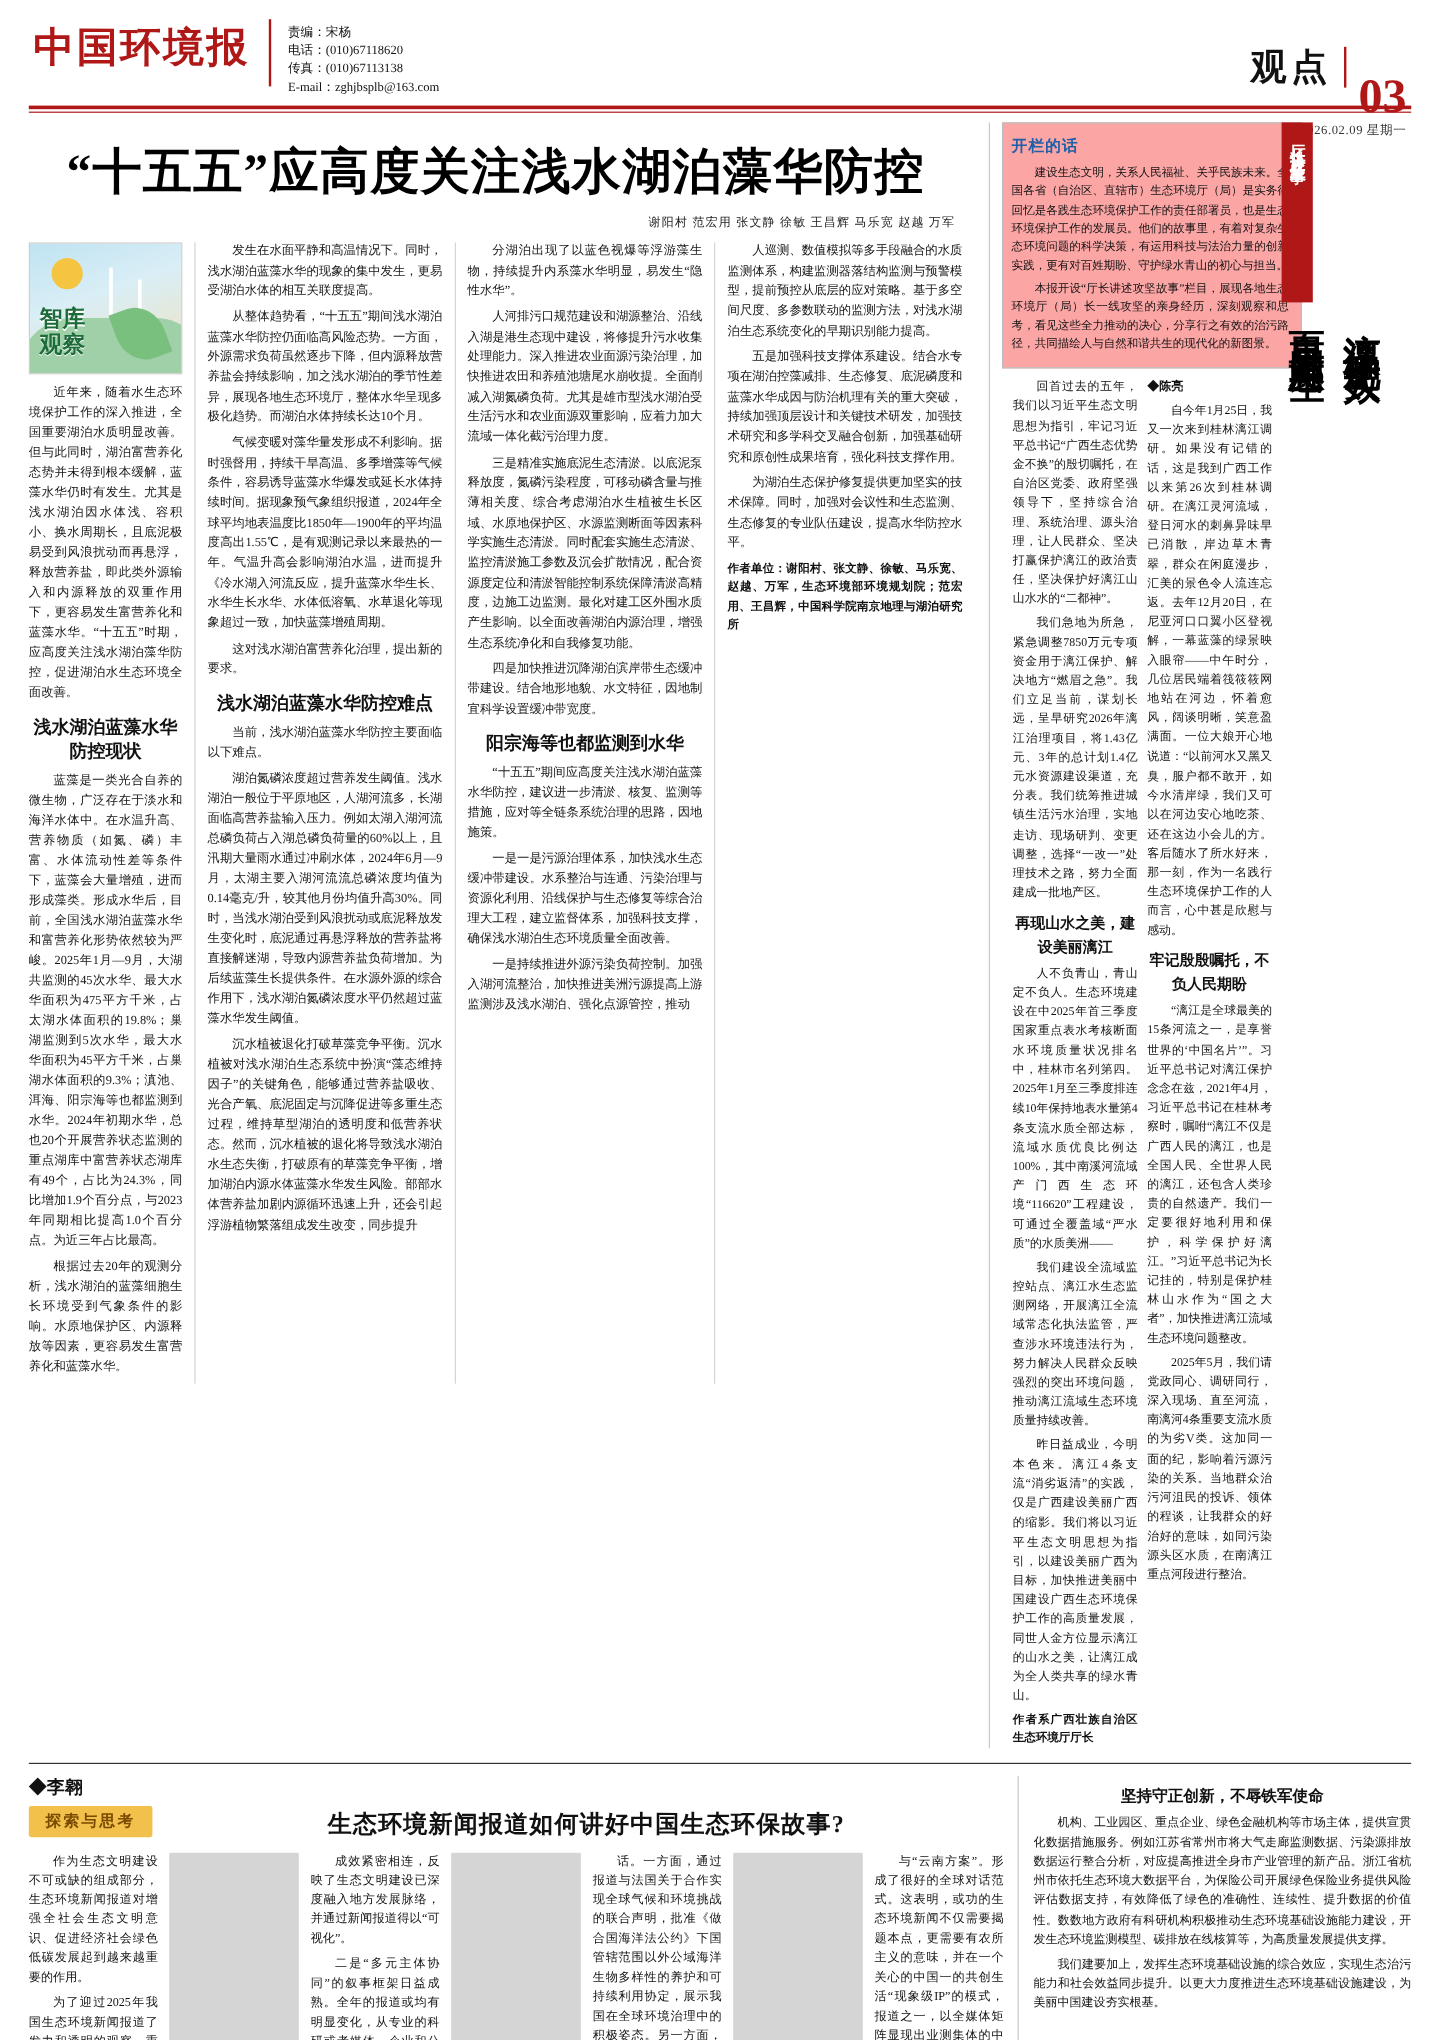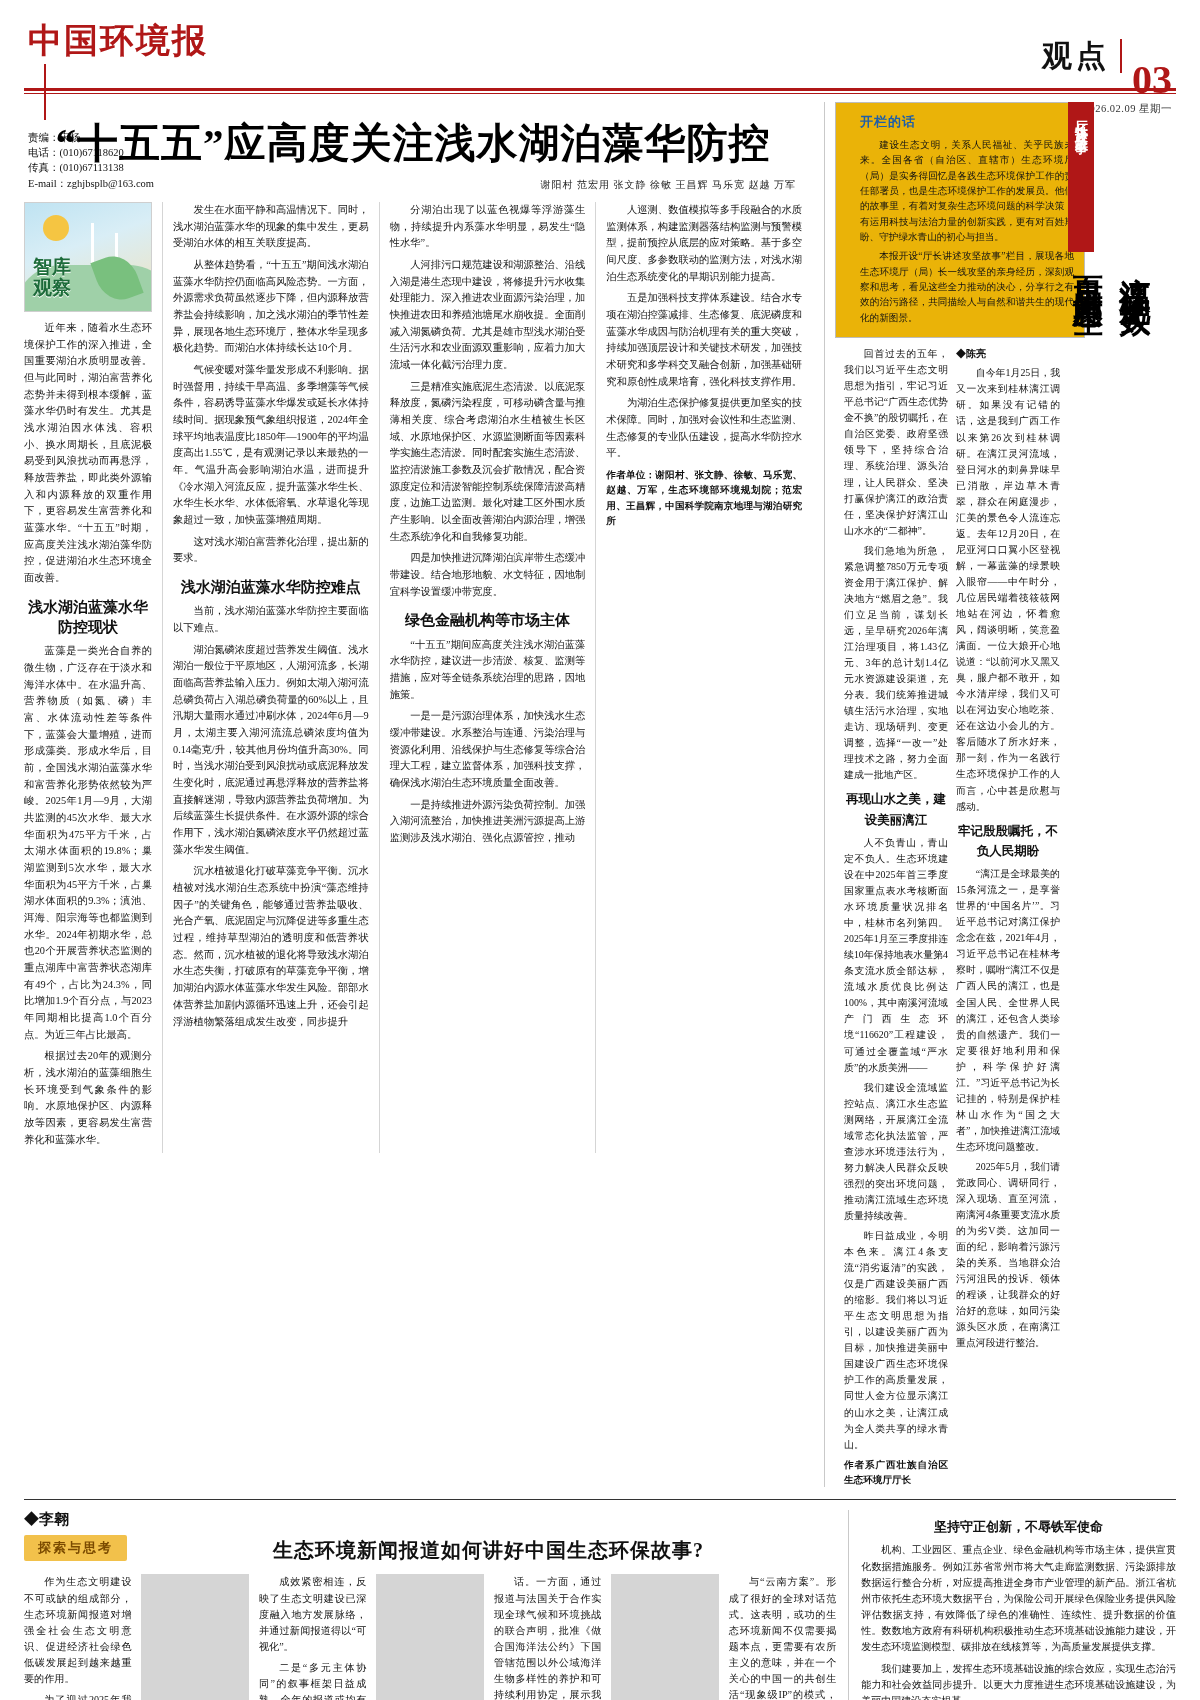--- a/index.html
+++ b/index.html
@@ -9,21 +9,21 @@
     background:#ffffff;
     font-family:"Liberation Serif", serif;
     color:#111;
     position:relative;
     overflow:hidden;
   }
   .page { position:relative; width:1200px; height:1700px; padding:0; }
 
   
   .masthead { position:relative; height:86px; padding:10px 28px 0 28px; display:flex; align-items:flex-start; }
-  .mast-left { display:flex; align-items:flex-start;flex-direction:column; }
+  .mast-left { display:flex; align-items:flex-start; }
   .paper-title {
     font-family:"Liberation Serif", serif;
     font-size:34px; font-weight:700; color:#b01717;
     letter-spacing:2px; line-height:1; white-space:nowrap;
     padding-top:14px;
   }
   .mast-divider { width:2px; background:#b01717; height:56px; margin:6px 14px 0 16px; }
   .mast-meta { font-size:10.5px; line-height:1.45; color:#111; padding-top:10px; white-space:nowrap; }
   .mast-right { margin-left:auto; text-align:right; padding-top:4px; }
   .section-row { display:flex; align-items:center; justify-content:flex-end; gap:10px; }
@@ -73,22 +73,22 @@
   .col-text { font-size:10.3px; line-height:1.62; text-align:justify; color:#141414; }
   .col-text p { margin:0 0 5px 0; text-indent:2em; }
   .sep-v { width:1px; background:#d5d5d5; }
 
   .leftcol-top { display:flex; gap:10px; }
   .leftcol-top .c1 { width:128px; }
   .leftcol-top .cN { flex:1; }
 
   
   .kaolan-box {
-    width:250px; border:1px solid #bdbdbd; background:#eab308;
-    padding:10px 10px 8px 24px; margin-right:10px;
+    width:250px; border:1px solid #bdbdbd; background:#fca5a5;
+    padding:10px 10px 8px 7px; margin-right:10px;
   }
   .kaolan-title { font-size:13px; font-weight:700; color:#1f5fa8; margin-bottom:6px; letter-spacing:1px; }
   .kaolan-text { font-size:9.6px; line-height:1.6; text-align:justify; }
   .kaolan-text p { margin:0 0 4px 0; text-indent:2em; }
 
   
   .vert-zone { display:flex; flex-direction:row-reverse; align-items:flex-start; gap:6px; }
   .vtab {
     writing-mode:vertical-rl; text-orientation:upright;
     background:#b01717; color:#fff; font-size:13px; font-weight:700;
@@ -206,21 +206,21 @@
 
           <div class="sep-v"></div>
 
           <div class="cN">
             <div class="col-text">
               <p>分湖泊出现了以蓝色视爆等浮游藻生物，持续提升内系藻水华明显，易发生“隐性水华”。</p>
               <p>人河排污口规范建设和湖源整治、沿线入湖是港生态现中建设，将修提升污水收集处理能力。深入推进农业面源污染治理，加快推进农田和养殖池塘尾水崩收提。全面削减入湖氮磷负荷。尤其是雄市型浅水湖泊受生活污水和农业面源双重影响，应着力加大流域一体化截污治理力度。</p>
               <p>三是精准实施底泥生态清淤。以底泥泵释放度，氮磷污染程度，可移动磷含量与推薄相关度、综合考虑湖泊水生植被生长区域、水原地保护区、水源监测断面等因素科学实施生态清淤。同时配套实施生态清淤、监控清淤施工参数及沉会扩散情况，配合资源度定位和清淤智能控制系统保障清淤高精度，边施工边监测。最化对建工区外围水质产生影响。以全面改善湖泊内源治理，增强生态系统净化和自我修复功能。</p>
               <p>四是加快推进沉降湖泊滨岸带生态缓冲带建设。结合地形地貌、水文特征，因地制宜科学设置缓冲带宽度。</p>
             </div>
-            <div class="sub-h">绿色金融机构等市场主体</div>
+            <div class="sub-h">阳宗海等也都监测到水华</div>
             <div class="col-text">
               <p>“十五五”期间应高度关注浅水湖泊蓝藻水华防控，建议进一步清淤、核复、监测等措施，应对等全链条系统治理的思路，因地施策。</p>
               <p>一是一是污源治理体系，加快浅水生态缓冲带建设。水系整治与连通、污染治理与资源化利用、沿线保护与生态修复等综合治理大工程，建立监督体系，加强科技支撑，确保浅水湖泊生态环境质量全面改善。</p>
               <p>一是持续推进外源污染负荷控制。加强入湖河流整治，加快推进美洲污源提高上游监测涉及浅水湖泊、强化点源管控，推动</p>
             </div>
           </div>
 
           <div class="sep-v"></div>
 
           <div class="cN">

